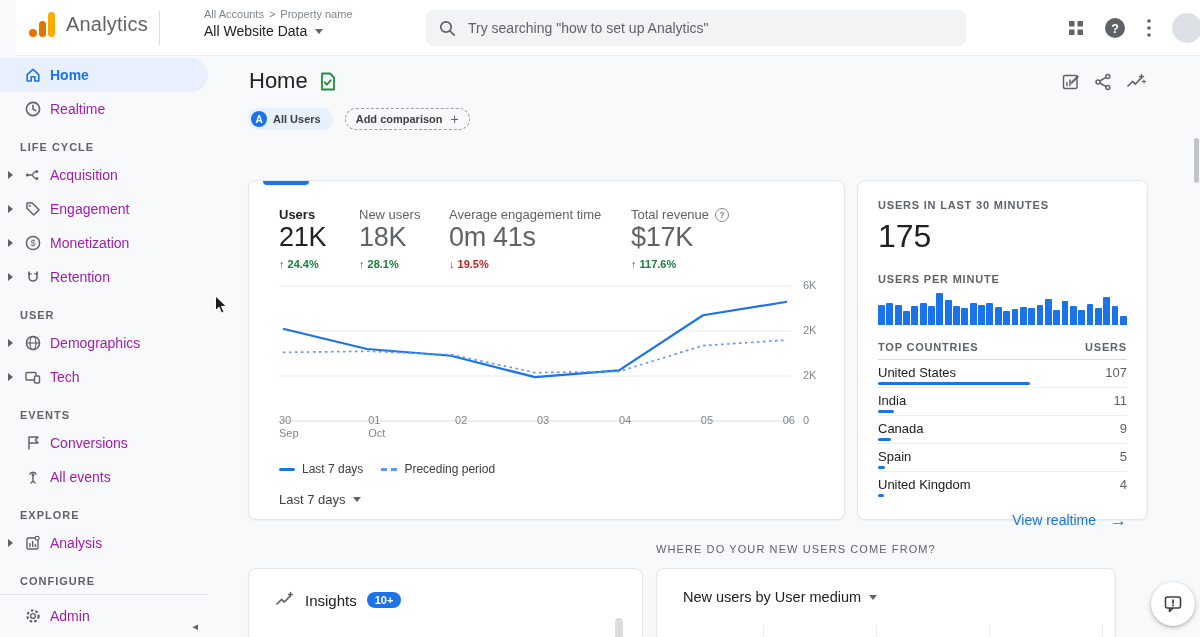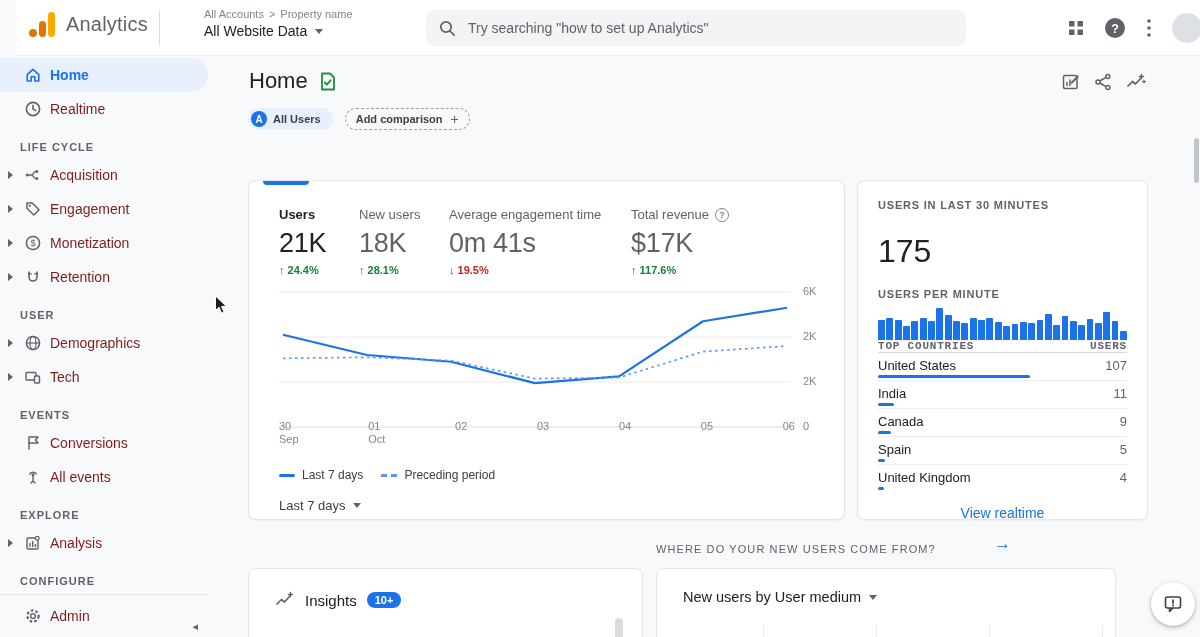--- a/index.html
+++ b/index.html
@@ -21,21 +21,21 @@
   .searchbar input::placeholder { color:#5f6368; }
   .top-actions { position:absolute; right:14px; top:0; height:56px; display:flex; align-items:center; gap:20px; }
   .icon-btn { display:flex; align-items:center; justify-content:center; cursor:pointer; }
   .avatar { width:30px; height:30px; border-radius:50%; background:#dde1e6; }
 
   
   .sidebar { position:absolute; top:56px; left:0; width:220px; bottom:0; background:#f8f9fa; padding-top:2px; }
   .nav-item { position:relative; height:34px; display:flex; align-items:center; cursor:pointer; }
   .nav-item .expander { position:absolute; left:8px; width:0; height:0; border-top:4px solid transparent; border-bottom:4px solid transparent; border-left:5px solid #5f6368; }
   .nav-icon { position:absolute; left:24px; width:18px; height:18px; display:flex; align-items:center; justify-content:center; }
-  .nav-label { margin-left:50px; font-size:14px; color:#7f1d1d; }
+  .nav-label { margin-left:50px; font-size:14px; color:#a21caf; }
   .nav-item.active { width:208px; background:#e8f0fe; border-radius:0 20px 20px 0; }
   .nav-item.active .nav-label { color:#1a73e8; font-weight:bold; }
   .nav-section-label { margin:12px 0 2px 20px; height:18px; font-size:11px; font-weight:bold; letter-spacing:1px; color:#5f6368; display:flex; align-items:center; }
   .nav-divider { height:1px; background:#e3e5e8; margin:4px 0 4px 0; width:208px; }
   .collapse-icon { position:absolute; right:22px; bottom:4px; color:#5f6368; font-size:11px; }
 
   
   .main { position:absolute; top:56px; left:220px; width:980px; bottom:0; background:#f8f9fa; }
   .page-title-row { position:absolute; top:12px; left:29px; display:flex; align-items:center; gap:10px; }
   .page-title { font-size:22px; color:#202124; }
@@ -53,50 +53,50 @@
   .card-insights { left:28px; top:512px; width:395px; height:130px; }
   .card-newusers { left:436px; top:512px; width:460px; height:130px; }
 
   
   .tab-indicator { position:absolute; left:14px; top:0; width:46px; height:4px; background:#1a73e8; border-radius:0 0 4px 4px; }
   .metrics-row { display:flex; margin:26px 0 0 30px; }
   .metric { display:flex; flex-direction:column; }
   .metric.m0 { width:80px; } .metric.m1 { width:90px; } .metric.m2 { width:182px; } .metric.m3 { width:170px; }
   .metric-label { font-size:13px; color:#5f6368; display:flex; align-items:center; gap:6px; }
   .metric.m0 .metric-label { color:#202124; font-weight:bold; }
-  .metric-value { margin-top:6px; font-size:27px; color:#5f6368; letter-spacing:-.3px; }
+  .metric-value { font-size:27px; color:#5f6368; letter-spacing:-.3px; }
   .metric.m0 .metric-value { color:#202124; }
   .metric-delta { margin-top:5px; font-size:11px; font-weight:bold; }
   .metric-delta.up { color:#188038; } .metric-delta.down { color:#c5221f; }
   .help-circle { width:14px; height:14px; border-radius:50%; border:1.4px solid #80868b; color:#80868b; font-size:9px; font-weight:bold; display:inline-flex; align-items:center; justify-content:center; }
   .chart-zone { position:relative; margin:12px 0 0 30px; width:560px; height:170px; }
   .chart-zone svg.plot { position:absolute; left:0; top:0; }
   .ylab { position:absolute; left:524px; width:34px; font-size:11px; color:#80868b; text-align:left; }
   .xlabels { position:absolute; left:0; top:132px; width:516px; display:flex; justify-content:space-between; }
   .xt { font-size:11px; color:#80868b; line-height:13px; }
   .legend-row { display:flex; gap:18px; margin:10px 0 0 30px; align-items:center; }
   .legend-item { display:flex; align-items:center; gap:7px; font-size:12px; color:#3c4043; }
   .sw-solid { width:16px; height:3px; background:#1a73e8; border-radius:2px; }
   .sw-dashed { width:16px; height:3px; background:repeating-linear-gradient(90deg,#5e97f6 0 6px,transparent 6px 10px); }
   .daterange { margin:16px 0 0 30px; display:flex; align-items:center; gap:7px; font-size:13px; color:#3c4043; cursor:pointer; }
 
   
   .rt-pad { padding:18px 20px 0 20px; }
   .rt-label { font-size:11px; font-weight:bold; letter-spacing:.8px; color:#5f6368; }
-  .rt-value { margin-top:22px; font-size:32px; color:#202124; }
+  .rt-value { margin-top:7px; font-size:32px; color:#202124; }
   .rt-permin { margin-top:18px; }
   .rt-bars { margin-top:8px; height:32px; display:flex; align-items:flex-end; gap:1.5px; }
   .rt-bar { flex:1; background:#1a73e8; border-radius:1px 1px 0 0; min-height:2px; }
-  .rt-countries-head { display:flex; justify-content:space-between; border-bottom:1px solid #dadce0;font-family:Liberation Mono, monospace; }
+  .rt-countries-head { margin-top:16px; display:flex; justify-content:space-between; padding-bottom:6px; border-bottom:1px solid #dadce0; }
   .country-row { padding:5px 0 2px 0; border-bottom:1px solid #eceef0; }
   .country-line { display:flex; justify-content:space-between; align-items:baseline; }
   .country-name { font-size:13px; color:#202124; }
   .country-value { font-size:13px; color:#5f6368; }
   .country-bar { height:3px; background:#1a73e8; border-radius:1.5px; margin-top:2px; }
-  .rt-link-row { margin-top:13px; display:flex; justify-content:flex-end; align-items:center; gap:14px; cursor:pointer;flex-direction:column; }
+  .rt-link-row { margin-top:13px; display:flex; justify-content:flex-end; gap:14px; cursor:pointer; }
   .rt-link { color:#1a73e8; font-size:14px; }
   .rt-link-arrow { color:#1a73e8; font-size:17px; line-height:1; }
 
   
   .section-label { position:absolute; left:436px; top:487px; font-size:11px; font-weight:normal; letter-spacing:1.1px; color:#5f6368; }
   .insights-head { display:flex; align-items:center; gap:10px; padding:22px 0 0 26px; }
   .insights-title { font-size:15px; color:#202124; }
   .badge { background:#1a73e8; color:#fff; font-size:11px; font-weight:bold; border-radius:10px; padding:2px 8px; }
   .insights-scrollthumb { position:absolute; left:366px; top:49px; width:8px; height:70px; background:#dadce0; border-radius:4px; }
   .newusers-title { display:flex; align-items:center; gap:8px; padding:20px 0 0 26px; font-size:14.5px; color:#202124; }

